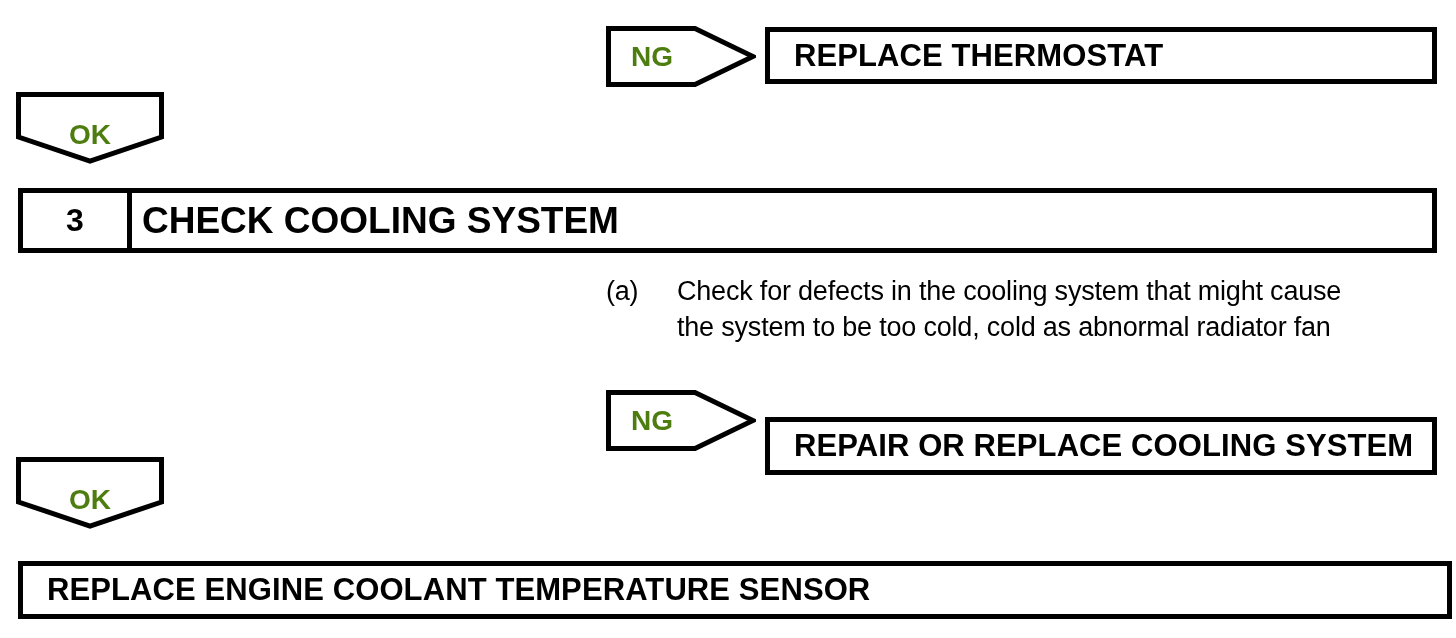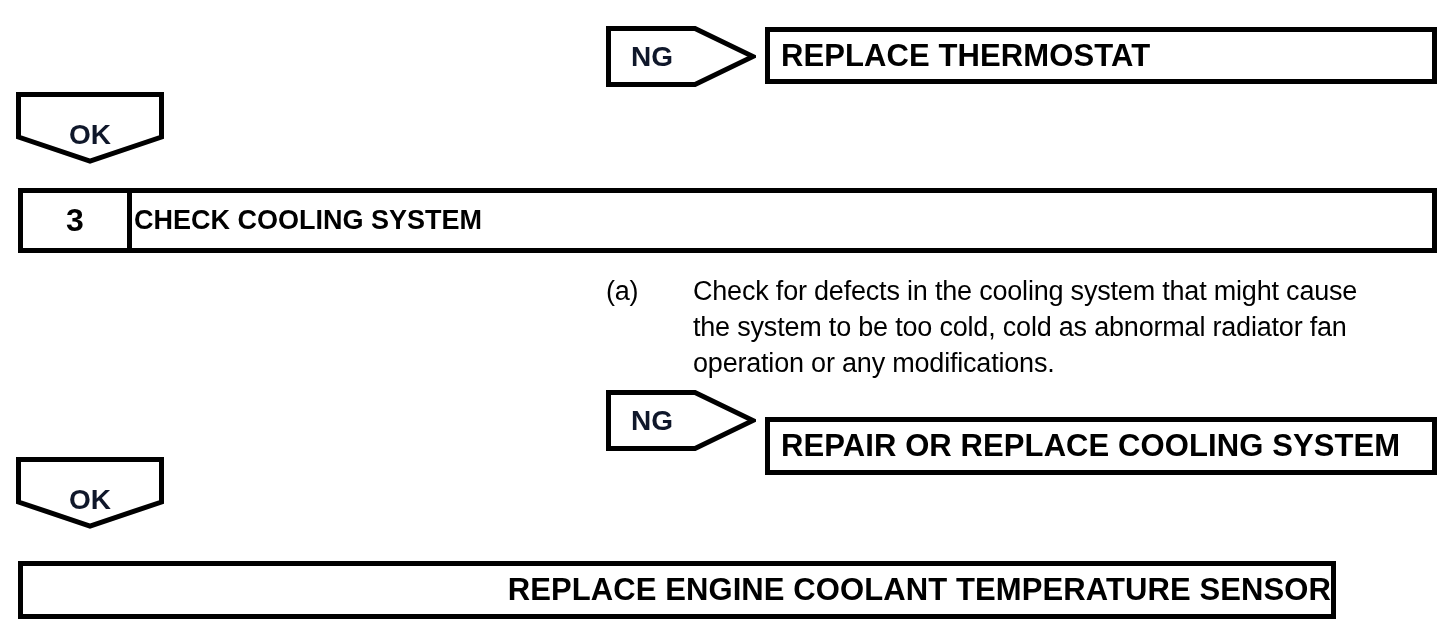--- a/index.html
+++ b/index.html
@@ -18,21 +18,21 @@
   }
   .connector {
     position: absolute;
   }
   .connector svg {
     display: block;
   }
   .connector .lbl {
     position: absolute;
     font-weight: bold;
-    color: #0f172a;
+    color: #4d7c0f;
     display: flex;
     align-items: center;
     justify-content: center;
   }
   .ng-lbl {
     left: 0;
     top: 0;
     width: 92px;
     height: 61px;
     font-size: 28px;
@@ -44,21 +44,21 @@
     height: 44px;
     font-size: 28px;
   }
   .action-box {
     position: absolute;
     box-sizing: border-box;
     border: 5px solid #000000;
     background: #ffffff;
     display: flex;
     align-items: center;
-    padding-left: 11px;
+    padding-left: 24px;
     font-weight: bold;
     font-size: 31px;
     letter-spacing: 0.1px;
     white-space: nowrap;
   }
   .step-box {
     position: absolute;
     left: 18px;
     top: 188px;
     width: 1419px;
@@ -75,41 +75,40 @@
     display: flex;
     align-items: center;
     justify-content: center;
     font-weight: bold;
     font-size: 32px;
     flex: 0 0 auto;
   }
   .step-title {
     display: flex;
     align-items: center;
-    padding-left: 2px;
+    padding-left: 10px;
     font-weight: bold;
-    font-size: 27px;
+    font-size: 37px;
     white-space: nowrap;
   }
   .instr-marker {
     position: absolute;
     left: 606px;
     top: 273px;
     font-size: 27px;
     line-height: 36px;
     letter-spacing: -0.2px;
   }
   .instr-lines {
     position: absolute;
     left: 677px;
     top: 273px;
     font-size: 27px;
     line-height: 36px;
     letter-spacing: -0.2px;
-    margin-left: 16px;
   }
   .instr-lines div {
     white-space: nowrap;
   }
 </style>
 </head>
 <body>
 
 <div class="stage">
 
@@ -133,38 +132,37 @@
 
   <div class="step-box">
     <div class="step-num">3</div>
     <div class="step-title">CHECK COOLING SYSTEM</div>
   </div>
 
   <div class="instr-marker">(a)</div>
   <div class="instr-lines">
     <div>Check for defects in the cooling system that might cause</div>
     <div>the system to be too cold, cold as abnormal radiator fan</div>
-    <div>operation or any modifications.</div>
   </div>
 
   <div class="connector" style="left:606px; top:390px;">
     <svg width="150" height="61" viewBox="0 0 150 61">
       <polygon points="2.5,2.5 89,2.5 147,30.5 89,58.5 2.5,58.5" fill="#ffffff" stroke="#000000" stroke-width="5"></polygon>
     </svg>
     <span class="lbl ng-lbl">NG</span>
   </div>
 
   <div class="action-box" style="left:765px; top:390px; width:672px; height:58px;margin-top:27px;">
     <span>REPAIR OR REPLACE COOLING SYSTEM</span>
   </div>
 
   <div class="connector" style="left:16px; top:457px;">
     <svg width="148" height="72" viewBox="0 0 148 72">
       <polygon points="2.5,2.5 145.5,2.5 145.5,45 74,69 2.5,45" fill="#ffffff" stroke="#000000" stroke-width="5"></polygon>
     </svg>
     <span class="lbl ok-lbl">OK</span>
   </div>
 
-  <div class="action-box" style="left:18px; top:561px; width:1318px; height:58px;justify-content:flex-end;">
+  <div class="action-box" style="left:18px; top:561px; width:1434px; height:58px;">
     <span>REPLACE ENGINE COOLANT TEMPERATURE SENSOR</span>
   </div>
 
 </div>
 
 </body></html>

